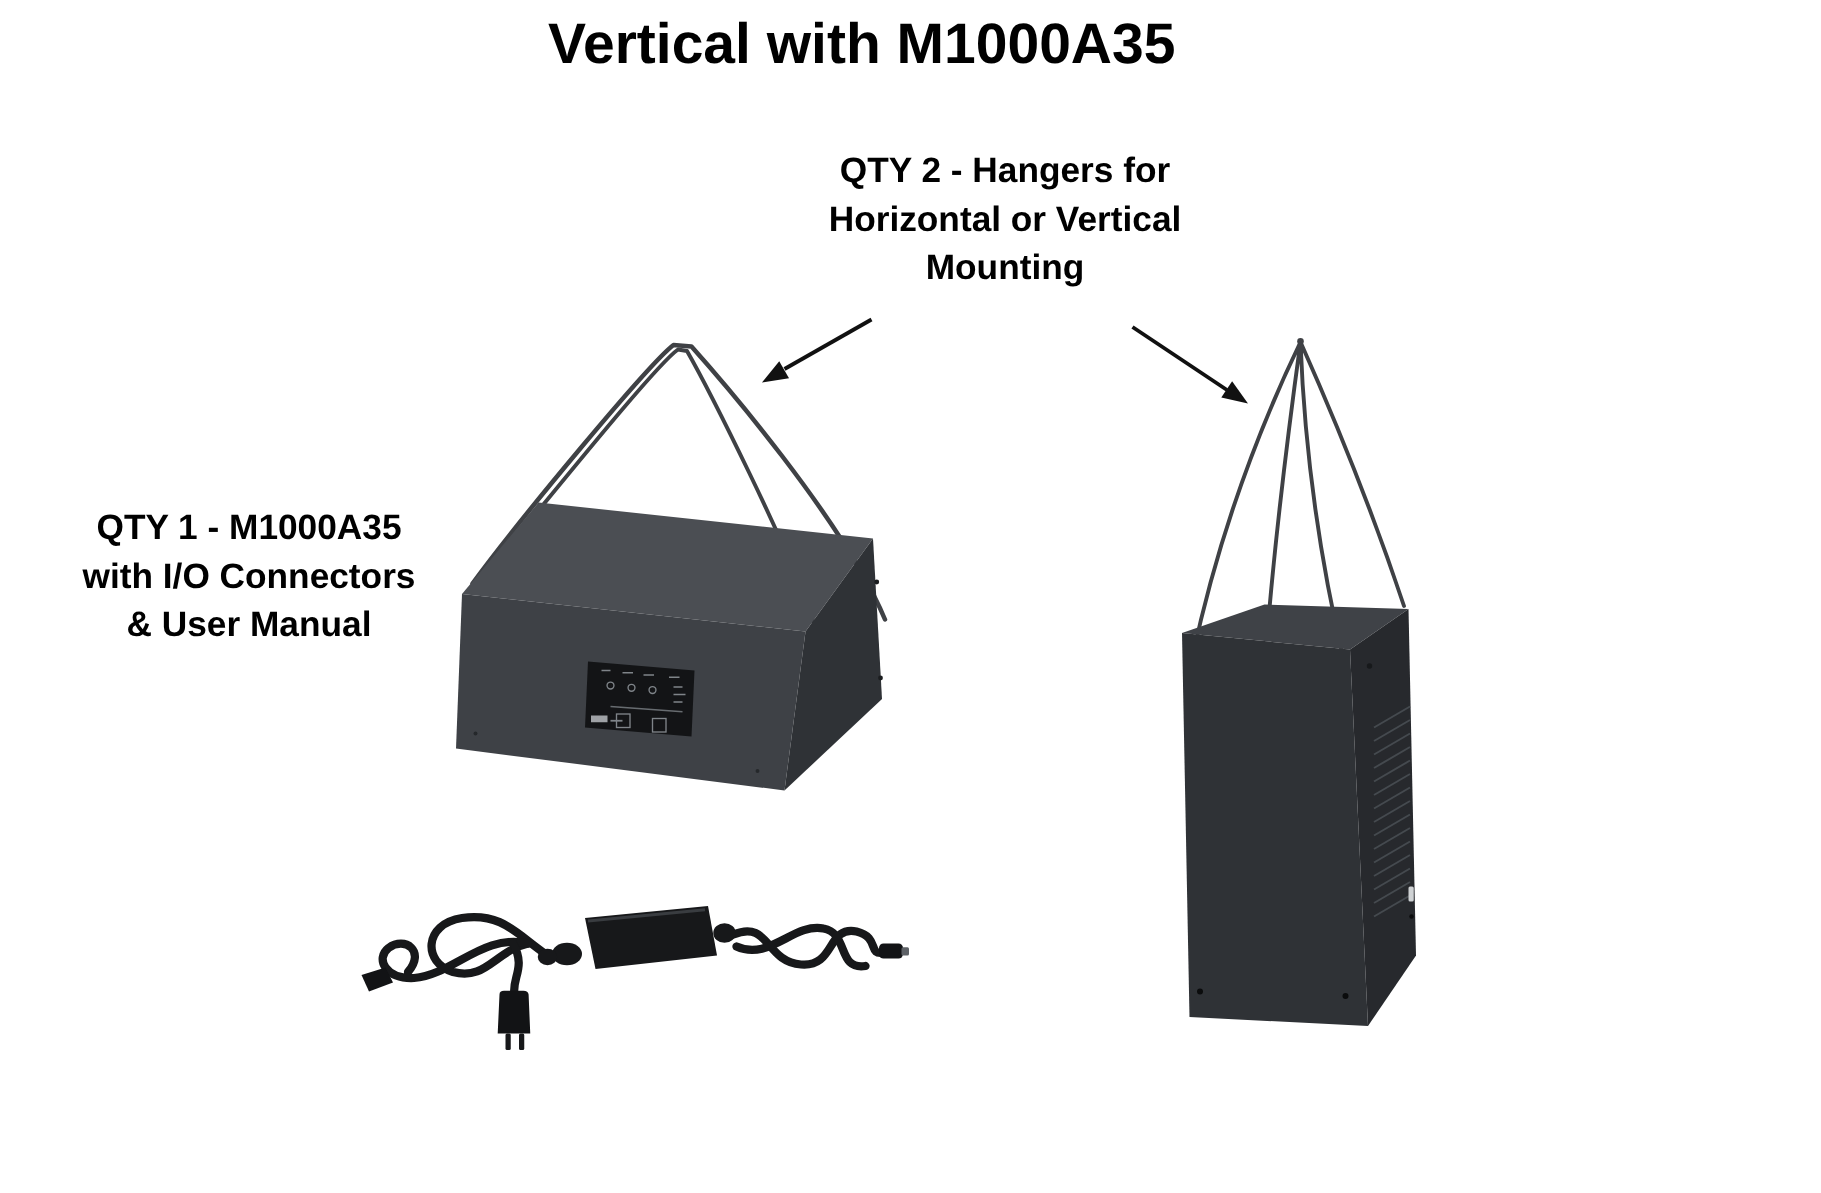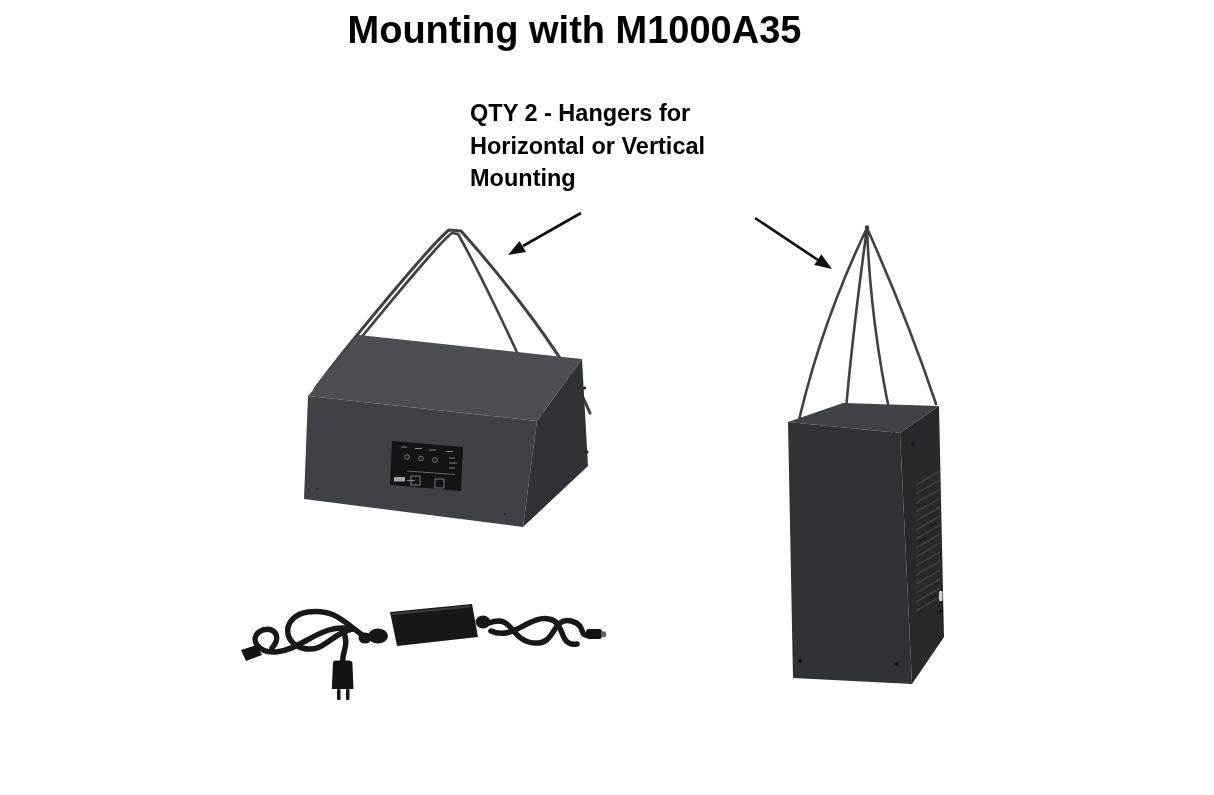--- a/index.html
+++ b/index.html
@@ -18,41 +18,44 @@
     left: 0;
     width: 1149px;
     text-align: center;
     font-size: 38px;
     line-height: 44px;
     font-weight: 700;
     letter-spacing: 0px;
   }
   .label {
     position: absolute;
-    text-align: left;
+    text-align: center;
     font-weight: 700;
     font-size: 23.5px;
     line-height: 32.5px;
     white-space: pre-line;
   }
   .label-hangers   { left: 470px; top: 97px;  width: 400px; }
   .label-main-unit { left: 16px;  top: 335px; width: 300px; }
   .label-psu       { left: 370px; top: 678px; width: 300px; }
   svg.art { position: absolute; left: 0; top: 0; }
 </style>
 </head>
 <body>
 
 <div class="canvas">
 
-  <div class="title">Mounting with M1000A35</div>
+  <div class="title">Vertical with M1000A35</div>
 
   <div class="label label-hangers">QTY 2 - Hangers for
 Horizontal or Vertical
 Mounting</div>
+  <div class="label label-main-unit">QTY 1 - M1000A35
+with I/O Connectors
+&amp; User Manual</div>
 
   <svg class="art" width="1214" height="795" viewBox="0 0 1214 795">
 
     <g>
 
       <path d="M315,389 C345,348 432,243 449,230 L461,231 C478,250 562,346 590,413" fill="none" stroke-width="3" stroke-linecap="round" stroke-linejoin="round" stroke="#3f4145"></path>
       <path d="M317,391 C352,350 435,245 452,233 L458,234 C470,255 528,368 543,417" fill="none" stroke-width="2.6" stroke-linecap="round" stroke-linejoin="round" stroke="#3f4145"></path>
 
       <polygon points="308,396 359,335 582,359 537,421" fill="#4b4e53"></polygon>
       <polygon points="308,396 537,421 523,527 304,499" fill="#3e4146"></polygon>

